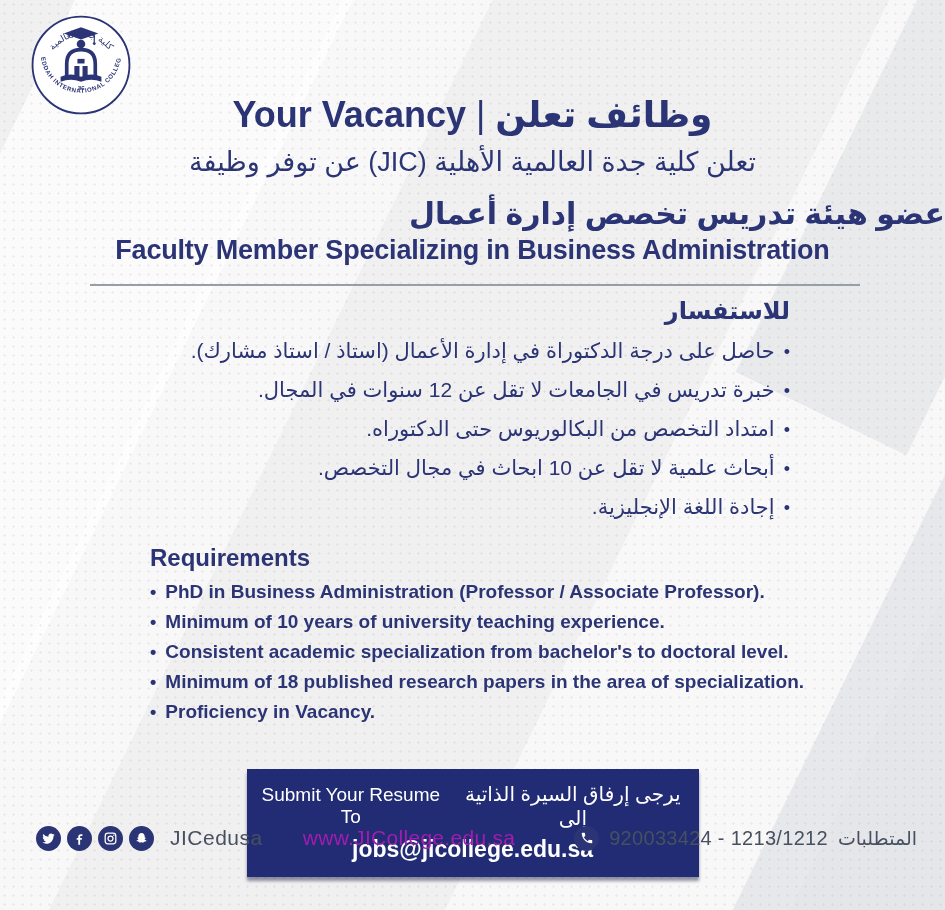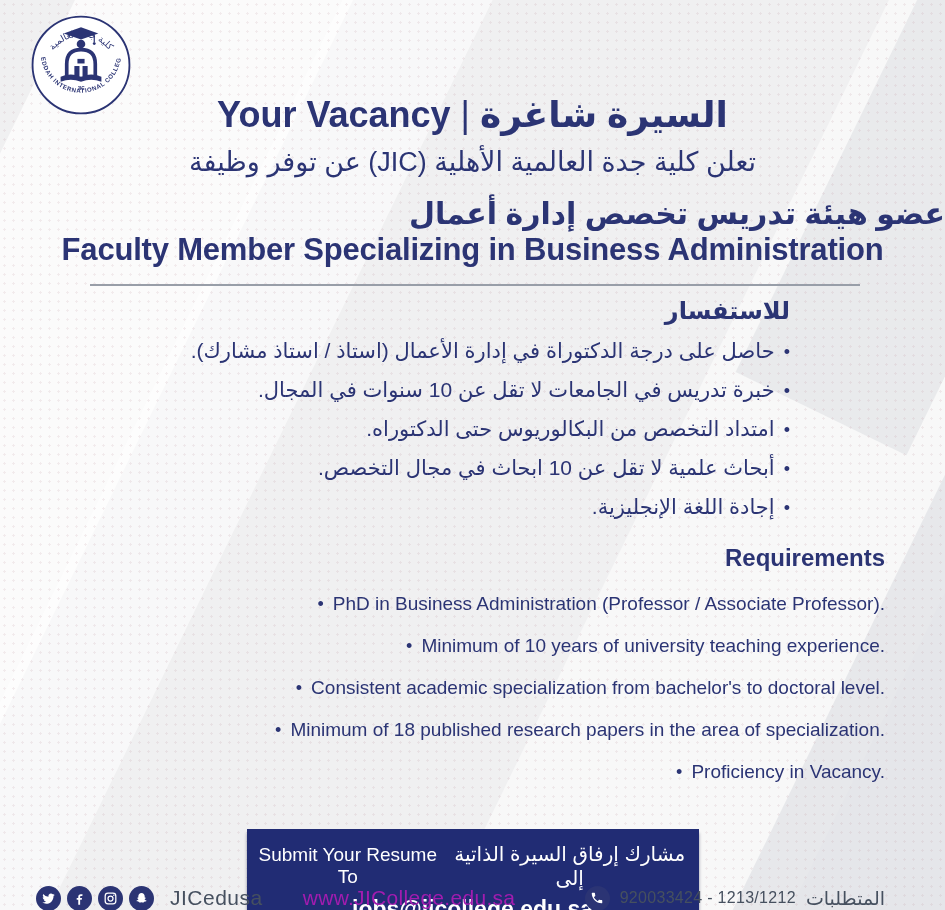--- a/index.html
+++ b/index.html
@@ -25,54 +25,54 @@
 
   
   .logo{position:absolute;left:30px;top:14px;width:102px;height:102px;}
 
   
   .header{padding-top:94px;text-align:center;}
   .main-title{font-size:36px;font-weight:bold;direction:rtl;line-height:42px;}
   .main-title .sep{font-weight:normal;padding:0 10px;}
   .subtitle{font-size:27px;margin-top:8px;direction:rtl;line-height:36px;}
   .position-ar{font-size:30px;font-weight:bold;margin-top:14px;direction:rtl;line-height:40px;text-align:right;}
-  .position-en{font-size:31px;font-weight:bold;margin-top:0;line-height:32px;letter-spacing:-.2px;text-align:center;}
+  .position-en{font-size:27px;font-weight:bold;margin-top:0;line-height:32px;letter-spacing:-.2px;text-align:center;}
   .divider{border:none;border-top:2px solid #989ea8;margin:18px 85px 0 90px;}
 
   
   .ar-req{direction:rtl;text-align:right;margin:10px 155px 0 120px;}
   .ar-req h2{font-size:24px;font-weight:bold;margin:0;line-height:30px;}
   .req-list{list-style:none;margin:2px 0 0;padding:0;}
   .ar-req .req-list li{font-size:21px;line-height:25px;margin-top:12px;}
   .req-list li::before{content:"•";padding-inline-end:9px;font-size:18px;}
 
   
-  .en-req{margin:22px 60px 0 150px;text-align:right;}
+  .en-req{margin:22px 60px 0 150px;text-align:left;}
   .en-req h2{font-size:24px;font-weight:bold;margin:0;line-height:30px;}
-  .en-req .req-list li{font-size:19px;line-height:22px;margin-top:20px;font-weight:normal;}
+  .en-req .req-list li{font-size:19px;line-height:22px;margin-top:8px;font-weight:bold;}
 
   
   .banner{width:432px;margin:46px auto 0;background:#212c74;color:#fff;
     text-align:center;padding:13px 10px 14px;box-shadow:0 4px 3px rgba(20,25,60,.45);
     cursor:pointer;}
   .banner-line1{font-size:19px;display:flex;justify-content:center;align-items:baseline;gap:12px;}
   .banner-line1 .ar{font-size:20px;direction:rtl;}
   .banner-email{font-size:23px;font-weight:bold;margin-top:6px;}
 
   
   .footer{position:absolute;left:0;right:0;bottom:0;height:58px;z-index:1;
-    display:flex;align-items:center;justify-content:space-between;padding:0 60px 10px 36px;}
+    display:flex;align-items:center;justify-content:space-between;padding:0 28px 10px 36px;}
   .f-left{display:flex;align-items:center;}
   .icon-circle{width:25px;height:25px;border-radius:50%;background:#2b3474;
     display:flex;align-items:center;justify-content:center;margin-right:6px;cursor:pointer;flex:0 0 auto;}
   .icon-circle svg{display:block;}
   .handle{font-size:21px;color:#46505f;margin-left:10px;letter-spacing:.5px;}
   .website{font-size:21px;color:#a21caf;margin-left:40px;cursor:pointer;letter-spacing:.3px;}
   .f-right{display:flex;align-items:center;gap:10px;}
-  .phone-num{font-size:16px;color:#46505f;direction:ltr;unicode-bidi:isolate;letter-spacing:.3px;}
+  .phone-num{font-size:20px;color:#46505f;direction:ltr;unicode-bidi:isolate;letter-spacing:.3px;}
   .inquiry{font-size:19px;color:#46505f;direction:rtl;}
 </style>
 </head>
 <body>
 
 <div class="rib r1"></div>
 <div class="rib r2"></div>
 <div class="rib r3"></div>
 <div class="rib r4"></div>
 <div class="rib r5"></div>
@@ -106,55 +106,55 @@
         <rect x="51.5" y="51" width="5" height="10" fill="#2b3474"></rect>
         <rect x="46.5" y="44" width="7" height="4.5" fill="#2b3474"></rect>
       </g>
       <path d="M30 61.5 Q40 57 50 61.5 Q60 57 70 61.5 L70 66.5 Q60 62.5 50 66.5 Q40 62.5 30 66.5 Z" fill="#2b3474"></path>
       <text x="50" y="74.5" font-size="4.6" font-weight="bold" fill="#2b3474" text-anchor="middle">JIC</text>
     </svg>
   </div>
 
   <div class="header">
     <div class="main-title">
-      <span>السيرة شاغرة</span><span class="sep">|</span><span>Your Vacancy</span>
+      <span>وظائف تعلن</span><span class="sep">|</span><span>Your Vacancy</span>
     </div>
     <div class="subtitle">تعلن كلية جدة العالمية الأهلية (JIC) عن توفر وظيفة</div>
     <div class="position-ar">عضو هيئة تدريس تخصص إدارة أعمال</div>
     <div class="position-en">Faculty Member Specializing in Business Administration</div>
   </div>
 
   <hr class="divider">
 
   <div class="ar-req">
     <h2>للاستفسار</h2>
     <ul class="req-list">
       <li>حاصل على درجة الدكتوراة في إدارة الأعمال (استاذ / استاذ مشارك).</li>
-      <li>خبرة تدريس في الجامعات لا تقل عن 10 سنوات في المجال.</li>
+      <li>خبرة تدريس في الجامعات لا تقل عن 12 سنوات في المجال.</li>
       <li>امتداد التخصص من البكالوريوس حتى الدكتوراه.</li>
       <li>أبحاث علمية لا تقل عن 10 ابحاث في مجال التخصص.</li>
       <li>إجادة اللغة الإنجليزية.</li>
     </ul>
   </div>
 
   <div class="en-req">
     <h2>Requirements</h2>
     <ul class="req-list">
       <li>PhD in Business Administration (Professor / Associate Professor).</li>
       <li>Minimum of 10 years of university teaching experience.</li>
       <li>Consistent academic specialization from bachelor's to doctoral level.</li>
       <li>Minimum of 18 published research papers in the area of specialization.</li>
       <li>Proficiency in Vacancy.</li>
     </ul>
   </div>
 
   <div class="banner">
     <div class="banner-line1">
       <span>Submit Your Resume To</span>
-      <span class="ar">مشارك إرفاق السيرة الذاتية إلى</span>
+      <span class="ar">يرجى إرفاق السيرة الذاتية إلى</span>
     </div>
     <div class="banner-email">jobs@jicollege.edu.sa</div>
   </div>
 
   <div class="footer">
     <div class="f-left">
       <span class="icon-circle">
         <svg width="15" height="15" viewBox="0 0 24 24" fill="#ffffff">
             <path d="M22 5.9c-.7.3-1.5.6-2.3.7.8-.5 1.5-1.3 1.8-2.3-.8.5-1.7.8-2.6 1A4.1 4.1 0 0 0 11.9 9 11.6 11.6 0 0 1 3.5 4.7a4.1 4.1 0 0 0 1.3 5.5c-.7 0-1.3-.2-1.9-.5v.1c0 2 1.4 3.7 3.3 4-.6.2-1.3.2-1.9.1a4.1 4.1 0 0 0 3.8 2.9A8.3 8.3 0 0 1 2 18.5a11.7 11.7 0 0 0 6.3 1.8c7.5 0 11.7-6.3 11.7-11.7v-.5c.8-.6 1.5-1.3 2-2.2z"></path>
           </svg>

